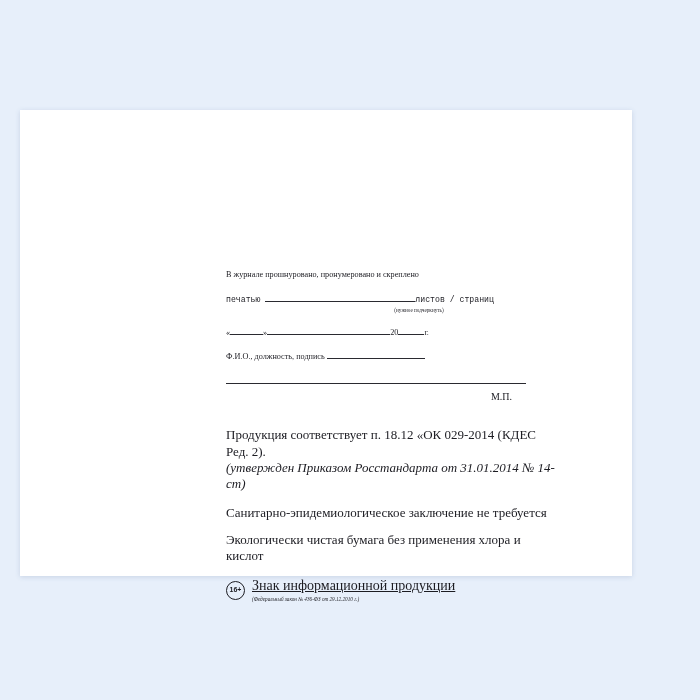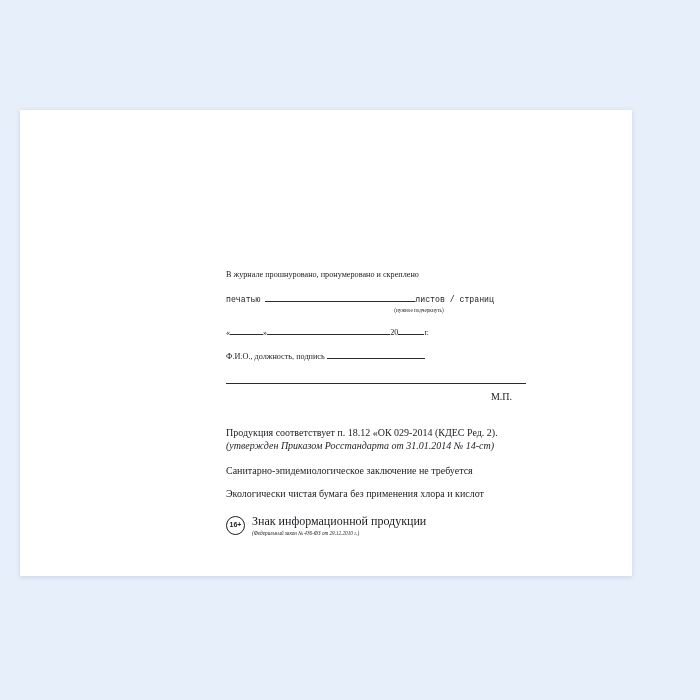--- a/index.html
+++ b/index.html
@@ -81,21 +81,21 @@
     margin-bottom: 5px;
   }
   .mp {
     text-align: right;
     padding-right: 44px;
     font-size: 10px;
     margin-bottom: 24px;
   }
   .para {
     margin-bottom: 10px;
-    font-size: 10px;
+    font-size: 13px;
     line-height: 1.25;
   }
   .para.tight {
     margin-bottom: 0;
   }
   .para em {
     font-style: italic;
     font-family: Liberation Serif, serif;
   }
   .block-prod {
@@ -119,21 +119,22 @@
     font-family: "Liberation Sans", sans-serif;
     flex: 0 0 auto;
     margin-right: 7px;
   }
   .badge-texts {
     display: flex;
     flex-direction: column;
     justify-content: center;
   }
   .badge-title {
-    font-size: 12px;
+    font-size: 14px;
+    text-decoration: underline;
   }
   .badge-sub {
     font-size: 5.2px;
     font-style: italic;
     margin-top: 1px;
   }
 </style>
 </head>
 <body>
 

